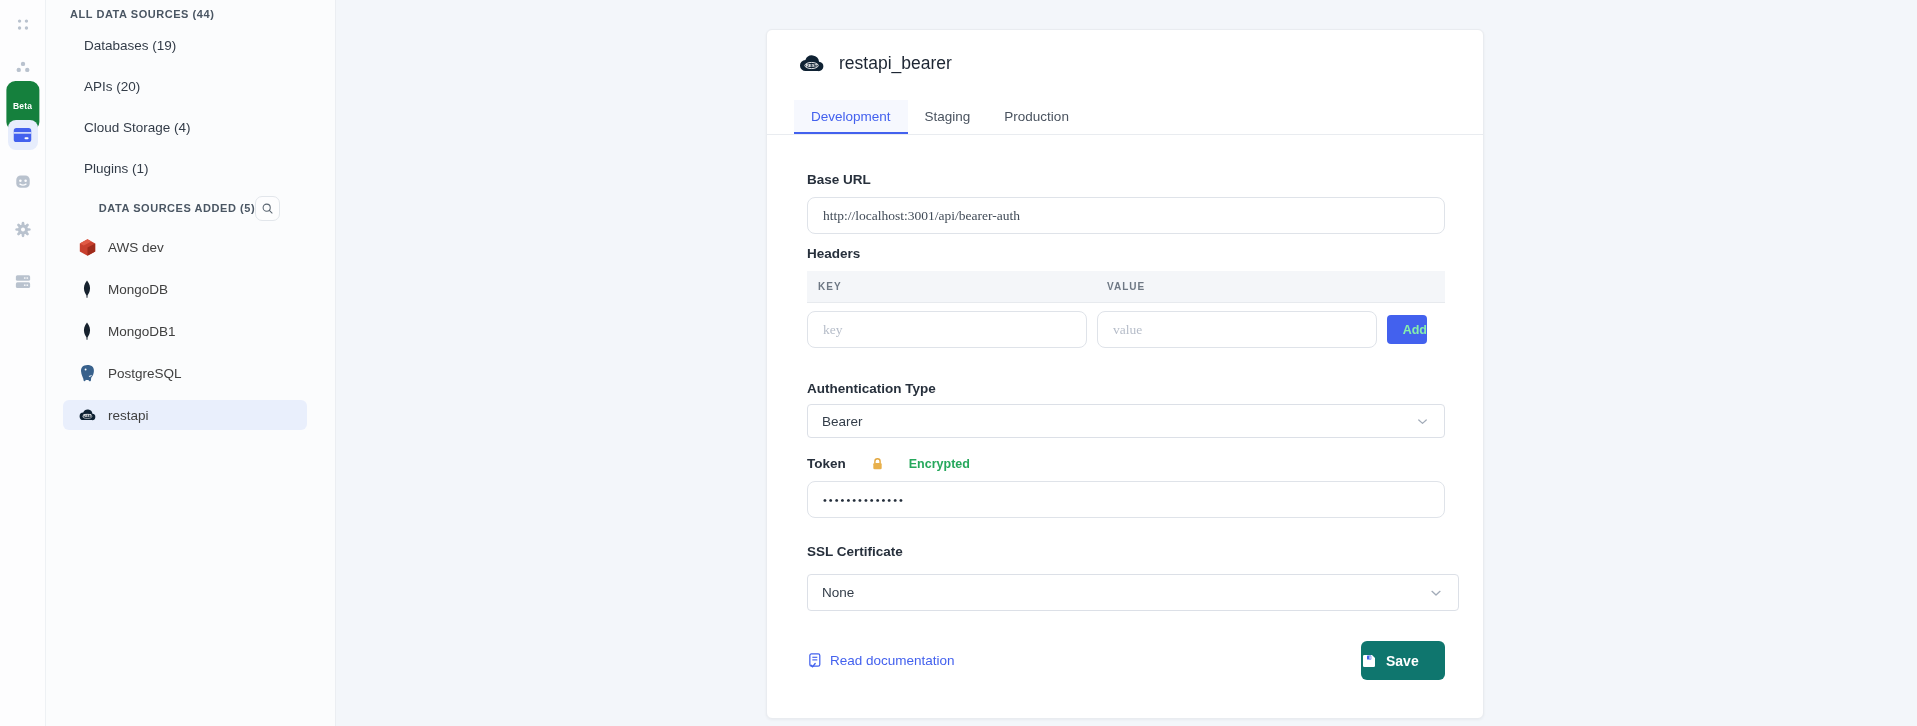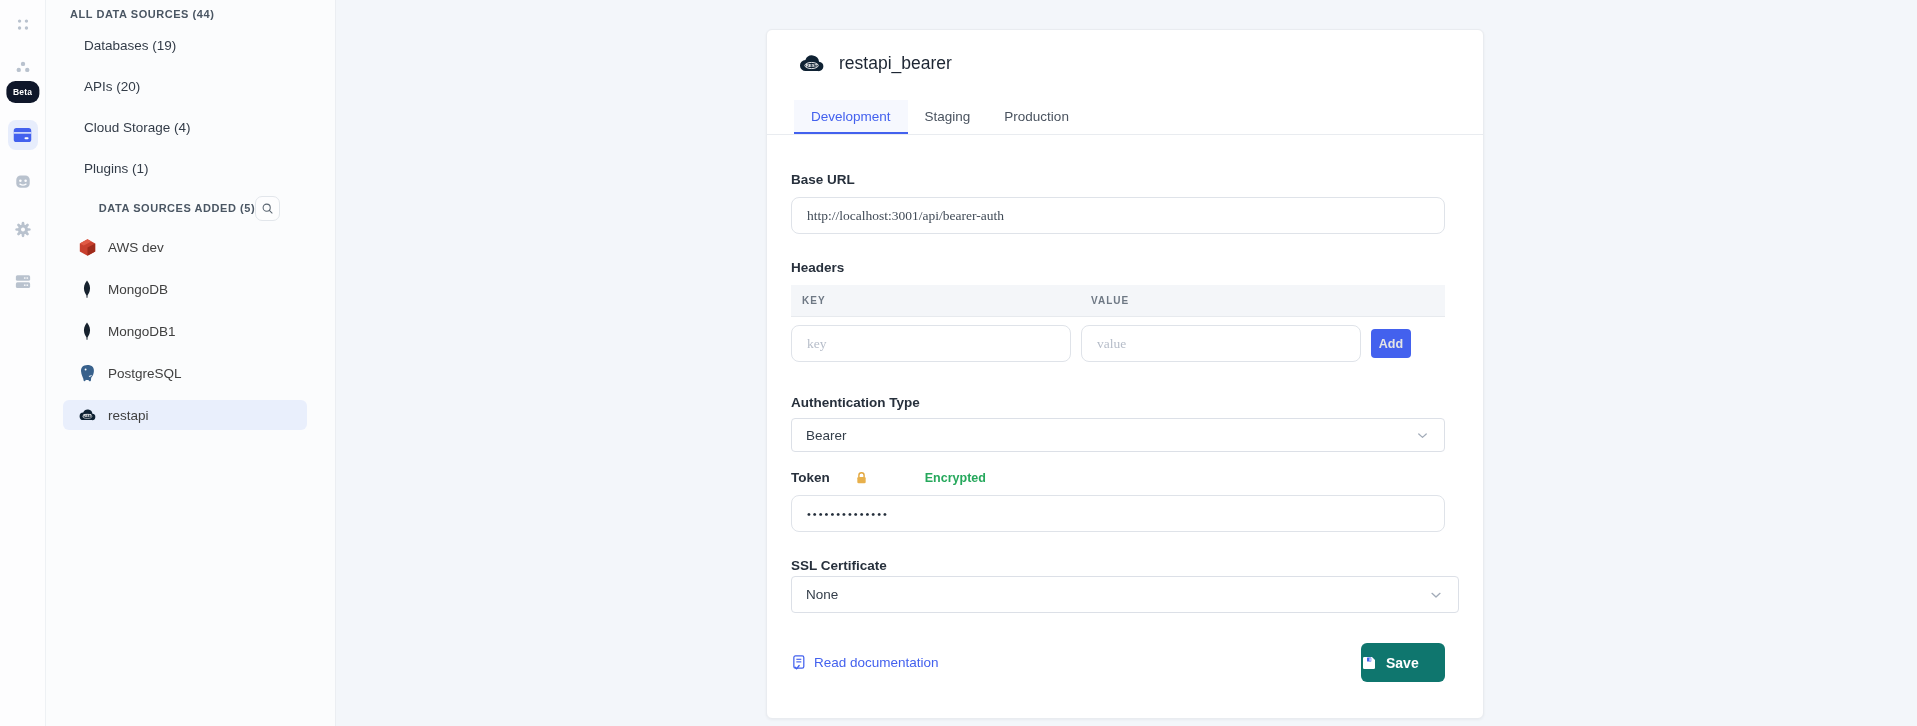--- a/index.html
+++ b/index.html
@@ -10,22 +10,22 @@
     font-family:"Liberation Sans", sans-serif;
     color:#333c48;
   }
 
   
   .rail { position:absolute; left:0; top:0; width:46px; height:726px;
           background:#fdfdfe; border-right:1px solid #eef1f4; z-index:3; }
   .rail-item { position:absolute; left:50%; transform:translateX(-50%);
                display:flex; align-items:center; justify-content:center; cursor:pointer; }
   .beta-pill { position:absolute; left:50%; transform:translateX(-50%); top:81px;
-               background:#0f172a; color:#fff; font-size:8.5px; font-weight:bold;
-               padding:6px 7px; border-radius:9px; letter-spacing:.2px; }
+               background:#15803d; color:#fff; font-size:8.5px; font-weight:bold;
+               padding:20px 7px; border-radius:9px; letter-spacing:.2px; }
   .rail-selected { top:120px; width:30px; height:30px; background:#e7edfc; border-radius:8px; }
 
   
   .sidebar { position:absolute; left:46px; top:0; width:290px; height:726px;
              background:#fbfcfd; border-right:1px solid #ebeef2; z-index:2; }
   .section-header { padding:8px 0 0 24px; font-size:11px; font-weight:bold;
                     color:#4a5663; letter-spacing:.55px; }
   .cat-list { margin-top:5px; }
   .cat-item { height:41px; line-height:41px; padding-left:38px; font-size:13.5px;
               color:#333c48; cursor:pointer; }
@@ -46,56 +46,56 @@
                background:#ffffff; border:1px solid #e9ecf0; border-radius:6px;
                box-shadow:0 1px 3px rgba(16,24,40,.05); z-index:2; }
   .card-header { display:flex; align-items:center; gap:13px; padding:23px 0 0 29px; }
   .card-title { font-size:17.5px; font-weight:500; color:#1d2633; }
 
   .tabs { margin-top:26px; padding-left:27px; display:flex; border-bottom:1px solid #e9ecf0; }
   .tab { height:34px; line-height:34px; padding:0 17px; font-size:13.5px;
          color:#4a535f; cursor:pointer; }
   .tab.active { color:#4361ee; background:#f6f8fe; box-shadow:inset 0 -2px 0 #4361ee; }
 
-  .form { padding:0 38px 0 24px; }
+  .form { padding:0 38px 0 40px; }
   .f-label { font-size:13.5px; font-weight:bold; color:#27303c; }
   .text-input { display:block; width:100%; height:37px; border:1px solid #dfe3e9;
                 border-radius:8px; padding:0 15px; font-size:13.5px; color:#414b57;
                 background:#fff; outline:none; font-family:Liberation Serif, serif; }
   .text-input::placeholder { color:#b6bdc9; }
 
   .lbl-baseurl { margin-top:37px; }
   .inp-baseurl { margin-top:10px; }
-  .lbl-headers { margin-top:26px; }
+  .lbl-headers { margin-top:12px; }
 
   .kv-head { margin-top:10px; height:32px; background:#f4f6f9; border-bottom:1px solid #e7eaee;
              display:flex; align-items:center; font-size:10px; font-weight:bold;
              letter-spacing:1px; color:#6e7884; }
   .kv-key-col { padding-left:11px; width:289px; }
   .kv-val-col { padding-left:11px; }
 
   .kv-inputs { margin-top:8px; display:flex; align-items:center; }
   .kv-inputs .text-input { width:280px; }
   .inp-value { margin-left:10px; }
   .add-btn { margin-left:10px; width:40px; height:29px; background:#4361ee; border:none;
-             border-radius:4px; color:#e5e5e5; font-size:12.5px; font-weight:bold;
-             cursor:pointer; font-family:"Liberation Sans",sans-serif; }
+             border-radius:4px; color:#86efac; font-size:12.5px; font-weight:bold;
+             cursor:pointer; font-family:"Liberation Sans",sans-serif;text-align:right; }
 
   .lbl-auth { margin-top:33px; }
   .select { margin-top:8px; height:34px; border:1px solid #dce0e7; border-radius:4px;
             background:#fff; display:flex; align-items:center; justify-content:space-between;
             padding:0 14px; font-size:13.5px; color:#333d49; cursor:pointer; }
 
   .token-row { margin-top:18px; display:flex; align-items:center; gap:25px; }
-  .encrypted-badge { color:#26a85c; font-size:12.5px; font-weight:bold;margin-left:32px; }
+  .encrypted-badge { color:#26a85c; font-size:12.5px; font-weight:bold; }
   .inp-token { margin-top:10px; letter-spacing:2px; font-size:11px; font-weight:bold;
                color:#242e3b; }
 
   .lbl-ssl { margin-top:26px; }
-  .select-ssl { margin-top:3px; height:37px; margin-right:-14px;gap:44px; }
+  .select-ssl { margin-top:15px; height:37px; margin-right:-14px;gap:44px; }
 
   .card-footer { margin-top:30px; display:flex; align-items:center; justify-content:space-between; }
   .doc-link { display:flex; align-items:center; gap:7px; color:#4361ee; font-size:13.5px;
               cursor:pointer; text-decoration:none; }
   .save-btn { width:84px; height:39px; background:#0f766e; border:none; border-radius:6px;
               color:#fff; font-size:14px; font-weight:bold; display:flex; align-items:center;
               gap:9px; cursor:pointer;
               font-family:"Liberation Sans",sans-serif; }
 </style>
 </head>

